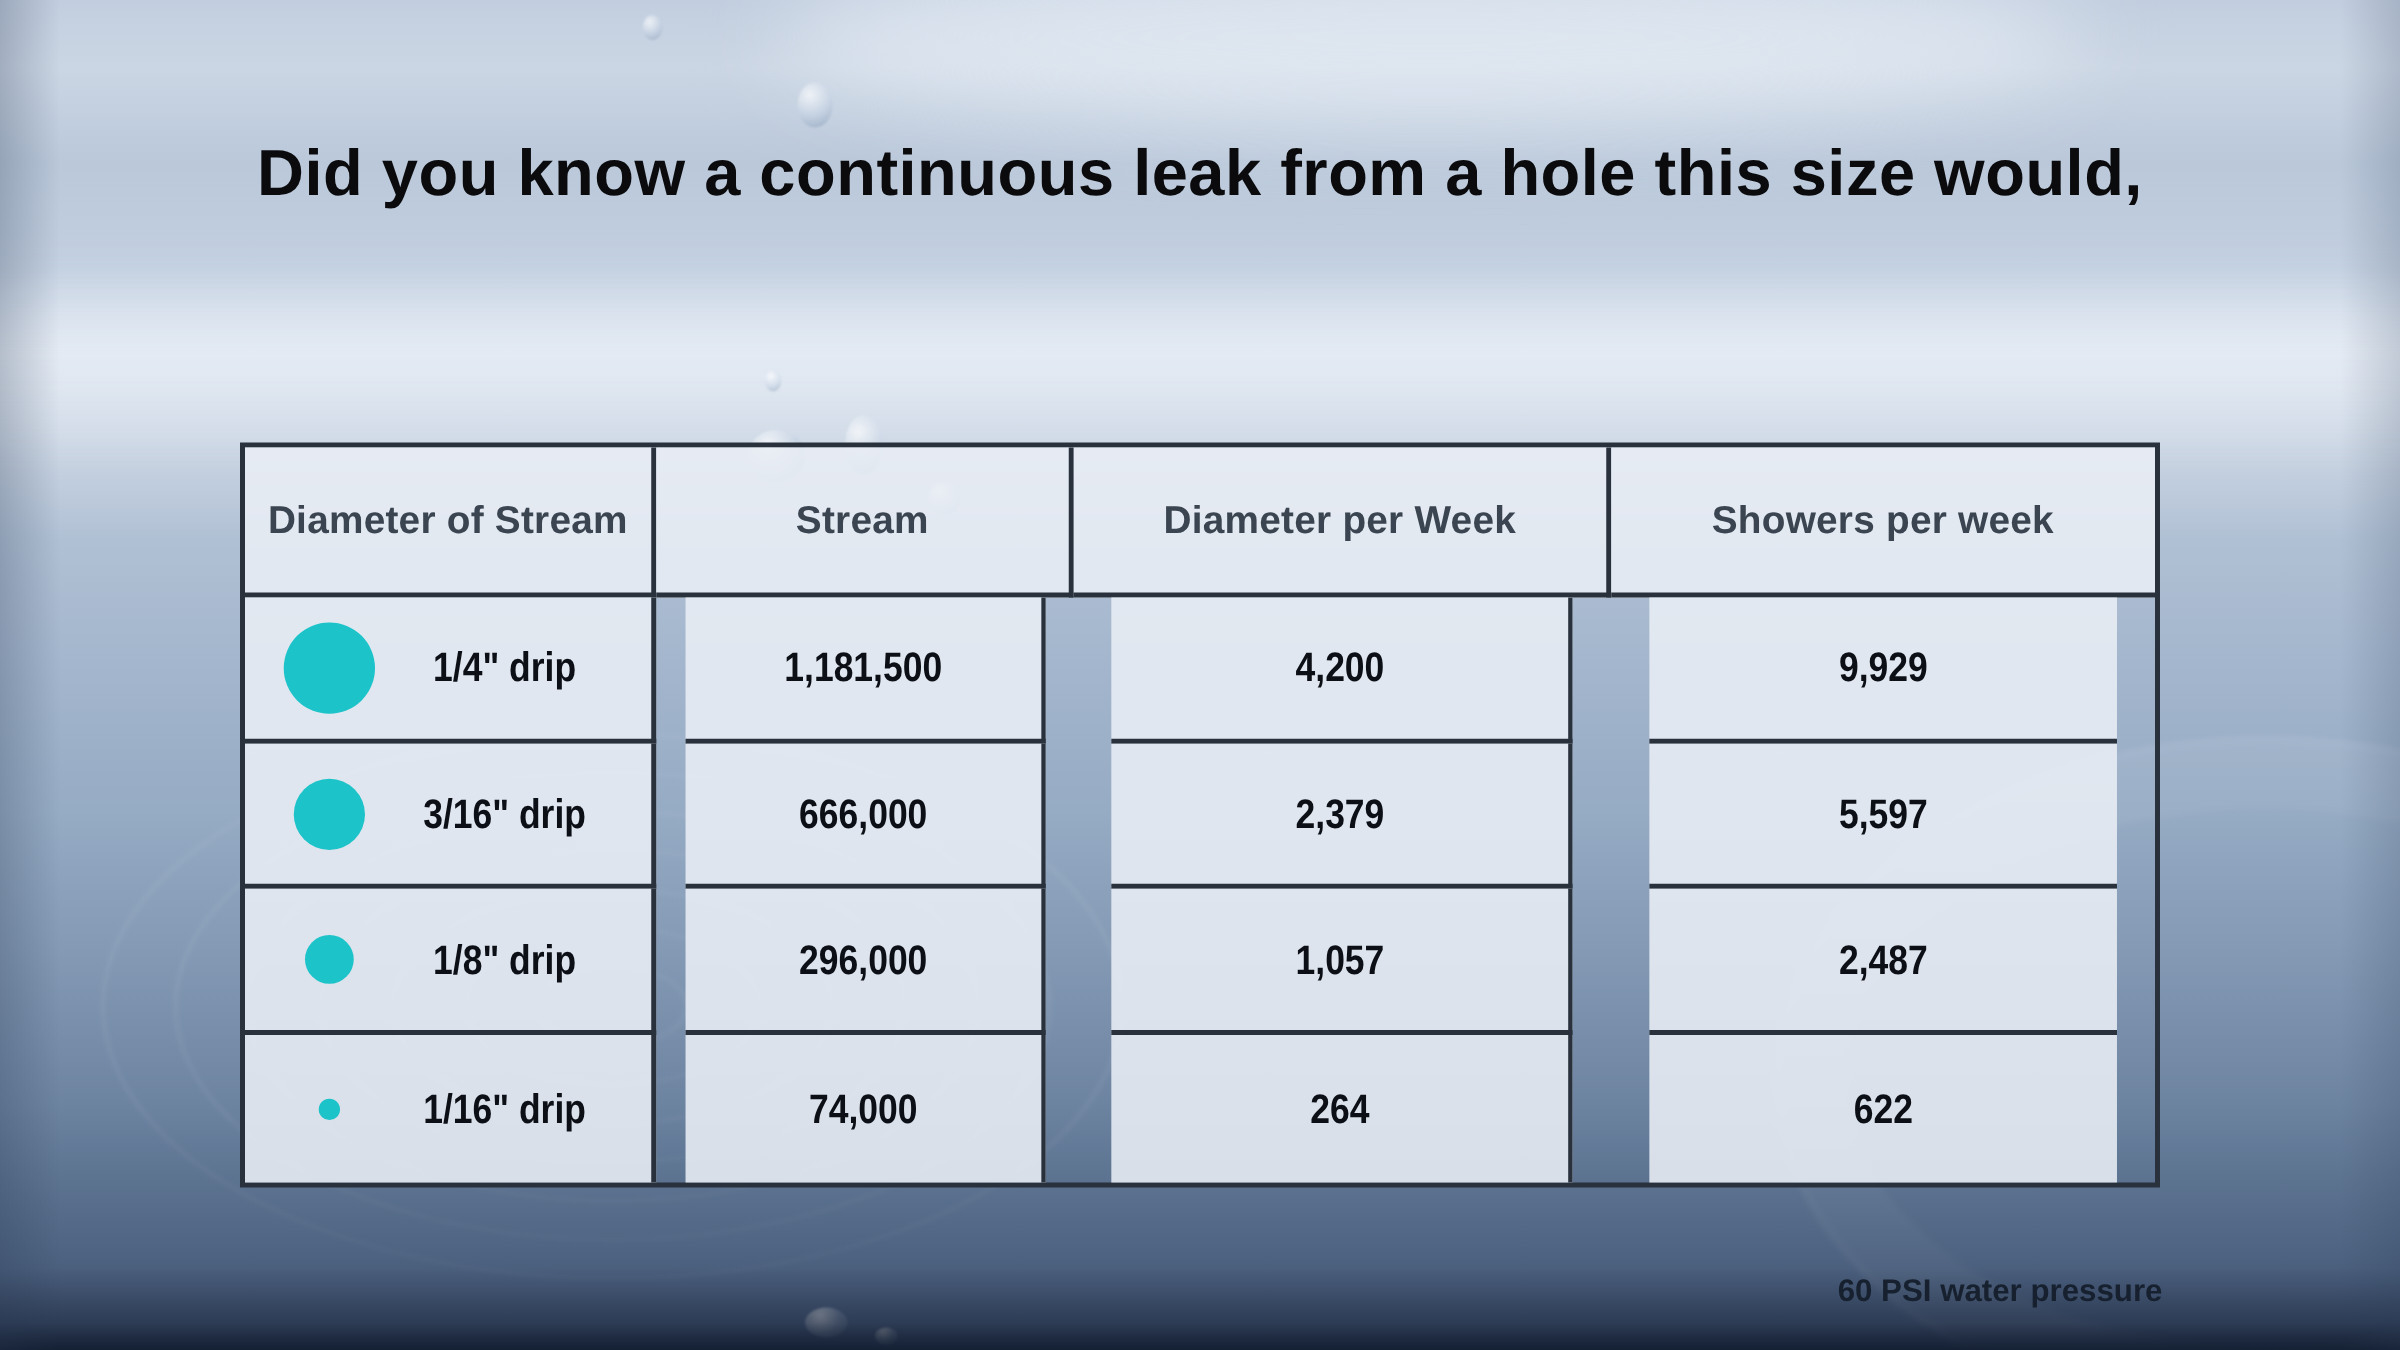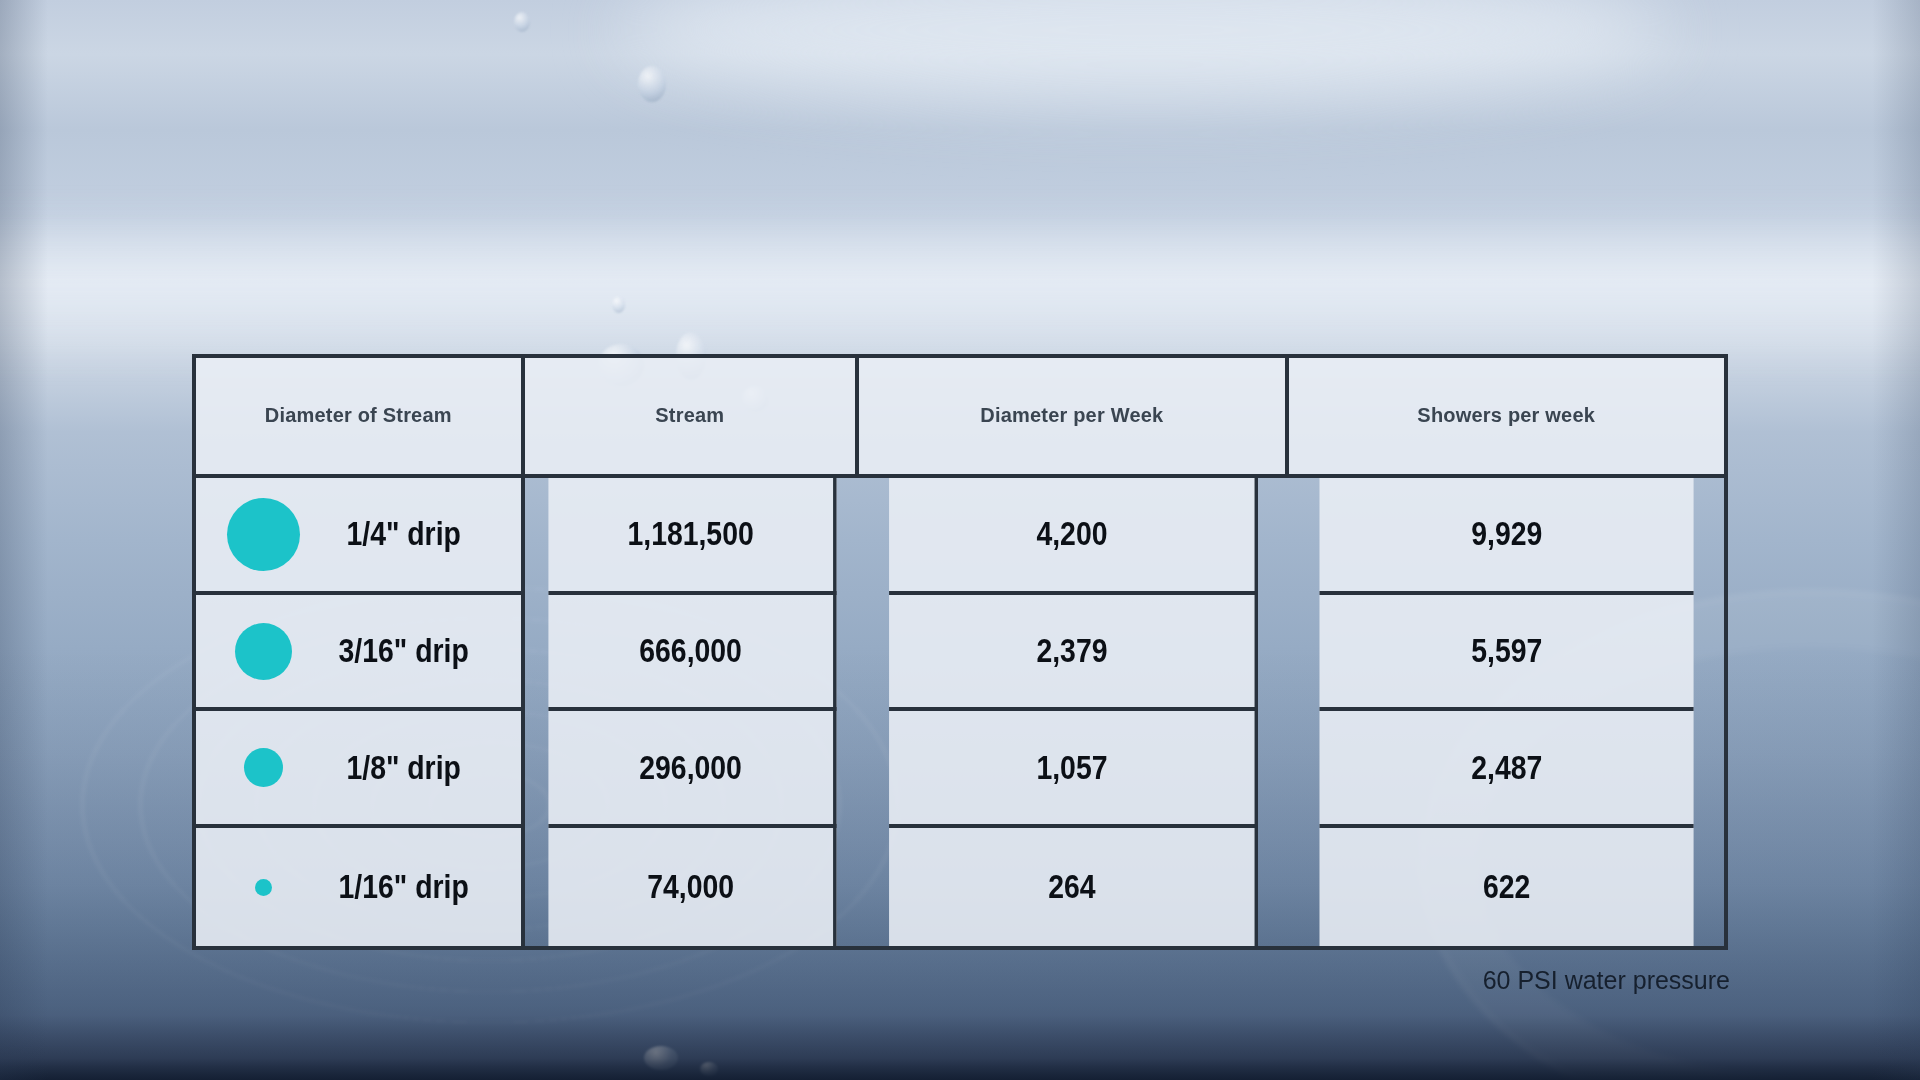--- a/index.html
+++ b/index.html
@@ -42,49 +42,50 @@
     display:grid;box-sizing:border-box;
     grid-template-columns:21.5% 21.9% 28.1% 28.5%;
     grid-template-rows:20.4% 19.9% 19.8% 19.9% 20%;
     border:4px solid #28313c;}
   .cell{border-right:4px solid #28313c;border-bottom:4px solid #28313c;
     background:rgba(233,238,245,0.88);
     display:flex;align-items:center;justify-content:center;box-sizing:border-box;
     overflow:hidden;}
   .cell:nth-child(4n){border-right:none;}
   .cell:nth-child(n+17){border-bottom:none;}
-  .hcell{font-size:20px;font-weight:700;color:#3a4551;letter-spacing:0.2px;}
+  .hcell{font-size:31px;font-weight:700;color:#3a4551;letter-spacing:0.2px;}
   .val{font-size:33px;font-weight:700;color:#0c1016;transform:scaleX(0.86);
     white-space:nowrap;}
   .diam{justify-content:flex-start;padding-left:26px;}
   .dot-slot{flex:0 0 82px;display:flex;align-items:center;justify-content:center;}
   .dot{border-radius:50%;}
   .diam-label{flex:1;text-align:center;padding-right:20px;font-size:33px;
     font-weight:700;color:#0c1016;transform:scaleX(0.86);white-space:nowrap;}
   
-  .footnote{right:190px;top:966px;font-size:25px;font-weight:400;
+  .footnote{right:190px;top:1019px;font-size:25px;font-weight:700;
     color:#16202e;z-index:5;}
 </style>
 </head>
 <body>
 
 <div class="abs streak-top"></div>
 <div class="abs streak-mid"></div>
 <div class="abs ripple-left"></div>
 <div class="abs ripple-right"></div>
 <div class="drop" style="left:638px;top:66px;width:28px;height:36px;"></div>
 <div class="drop" style="left:514px;top:12px;width:16px;height:20px;"></div>
 <div class="drop" style="left:612px;top:296px;width:13px;height:17px;"></div>
 <div class="drop" style="left:598px;top:344px;width:46px;height:42px;"></div>
 <div class="drop" style="left:676px;top:332px;width:30px;height:48px;"></div>
 <div class="drop" style="left:742px;top:386px;width:26px;height:26px;"></div>
 <div class="drop" style="left:644px;top:1046px;width:34px;height:24px;"></div>
 <div class="drop" style="left:700px;top:1062px;width:18px;height:14px;"></div>
 
 <h1 class="abs title">
+  <span class="line">Did you know a continuous leak from a hole this size would,</span>
 </h1>
 
 <div class="abs leak-table">
 
   <div class="cell hcell">Diameter of Stream</div>
   <div class="cell hcell">Stream</div>
   <div class="cell hcell">Diameter per Week</div>
   <div class="cell hcell">Showers per week</div>
 
   <div class="cell diam">

